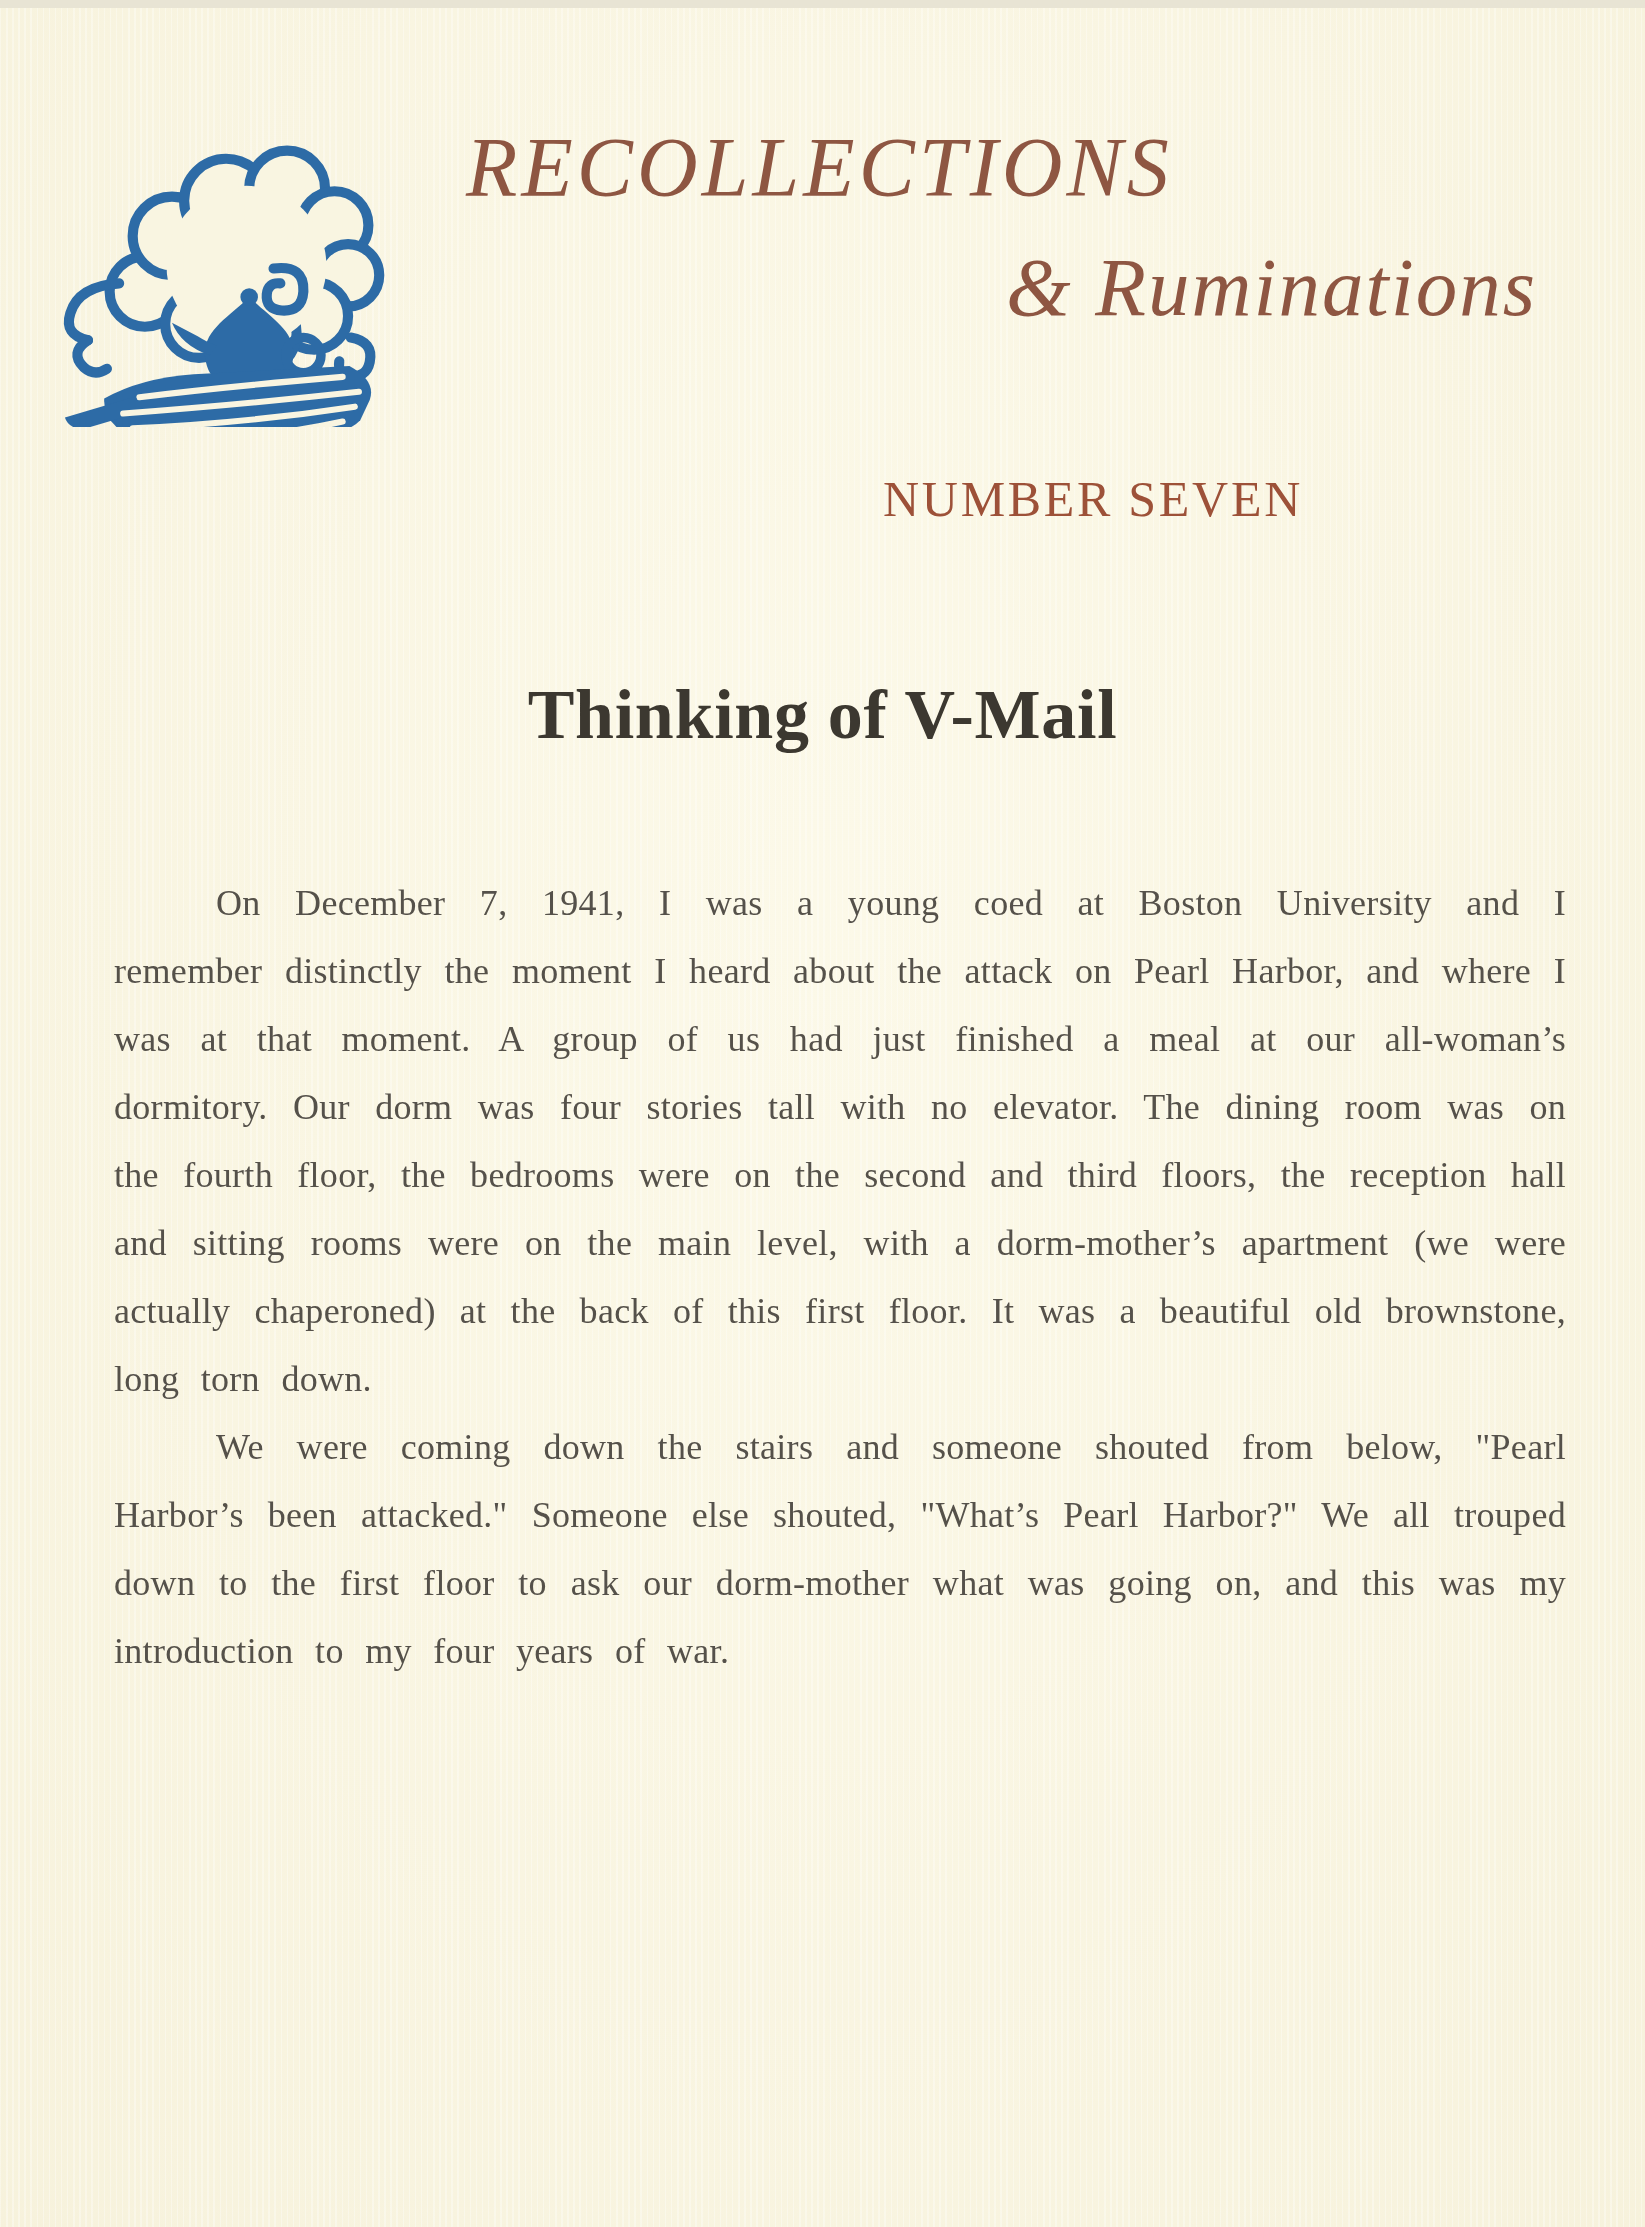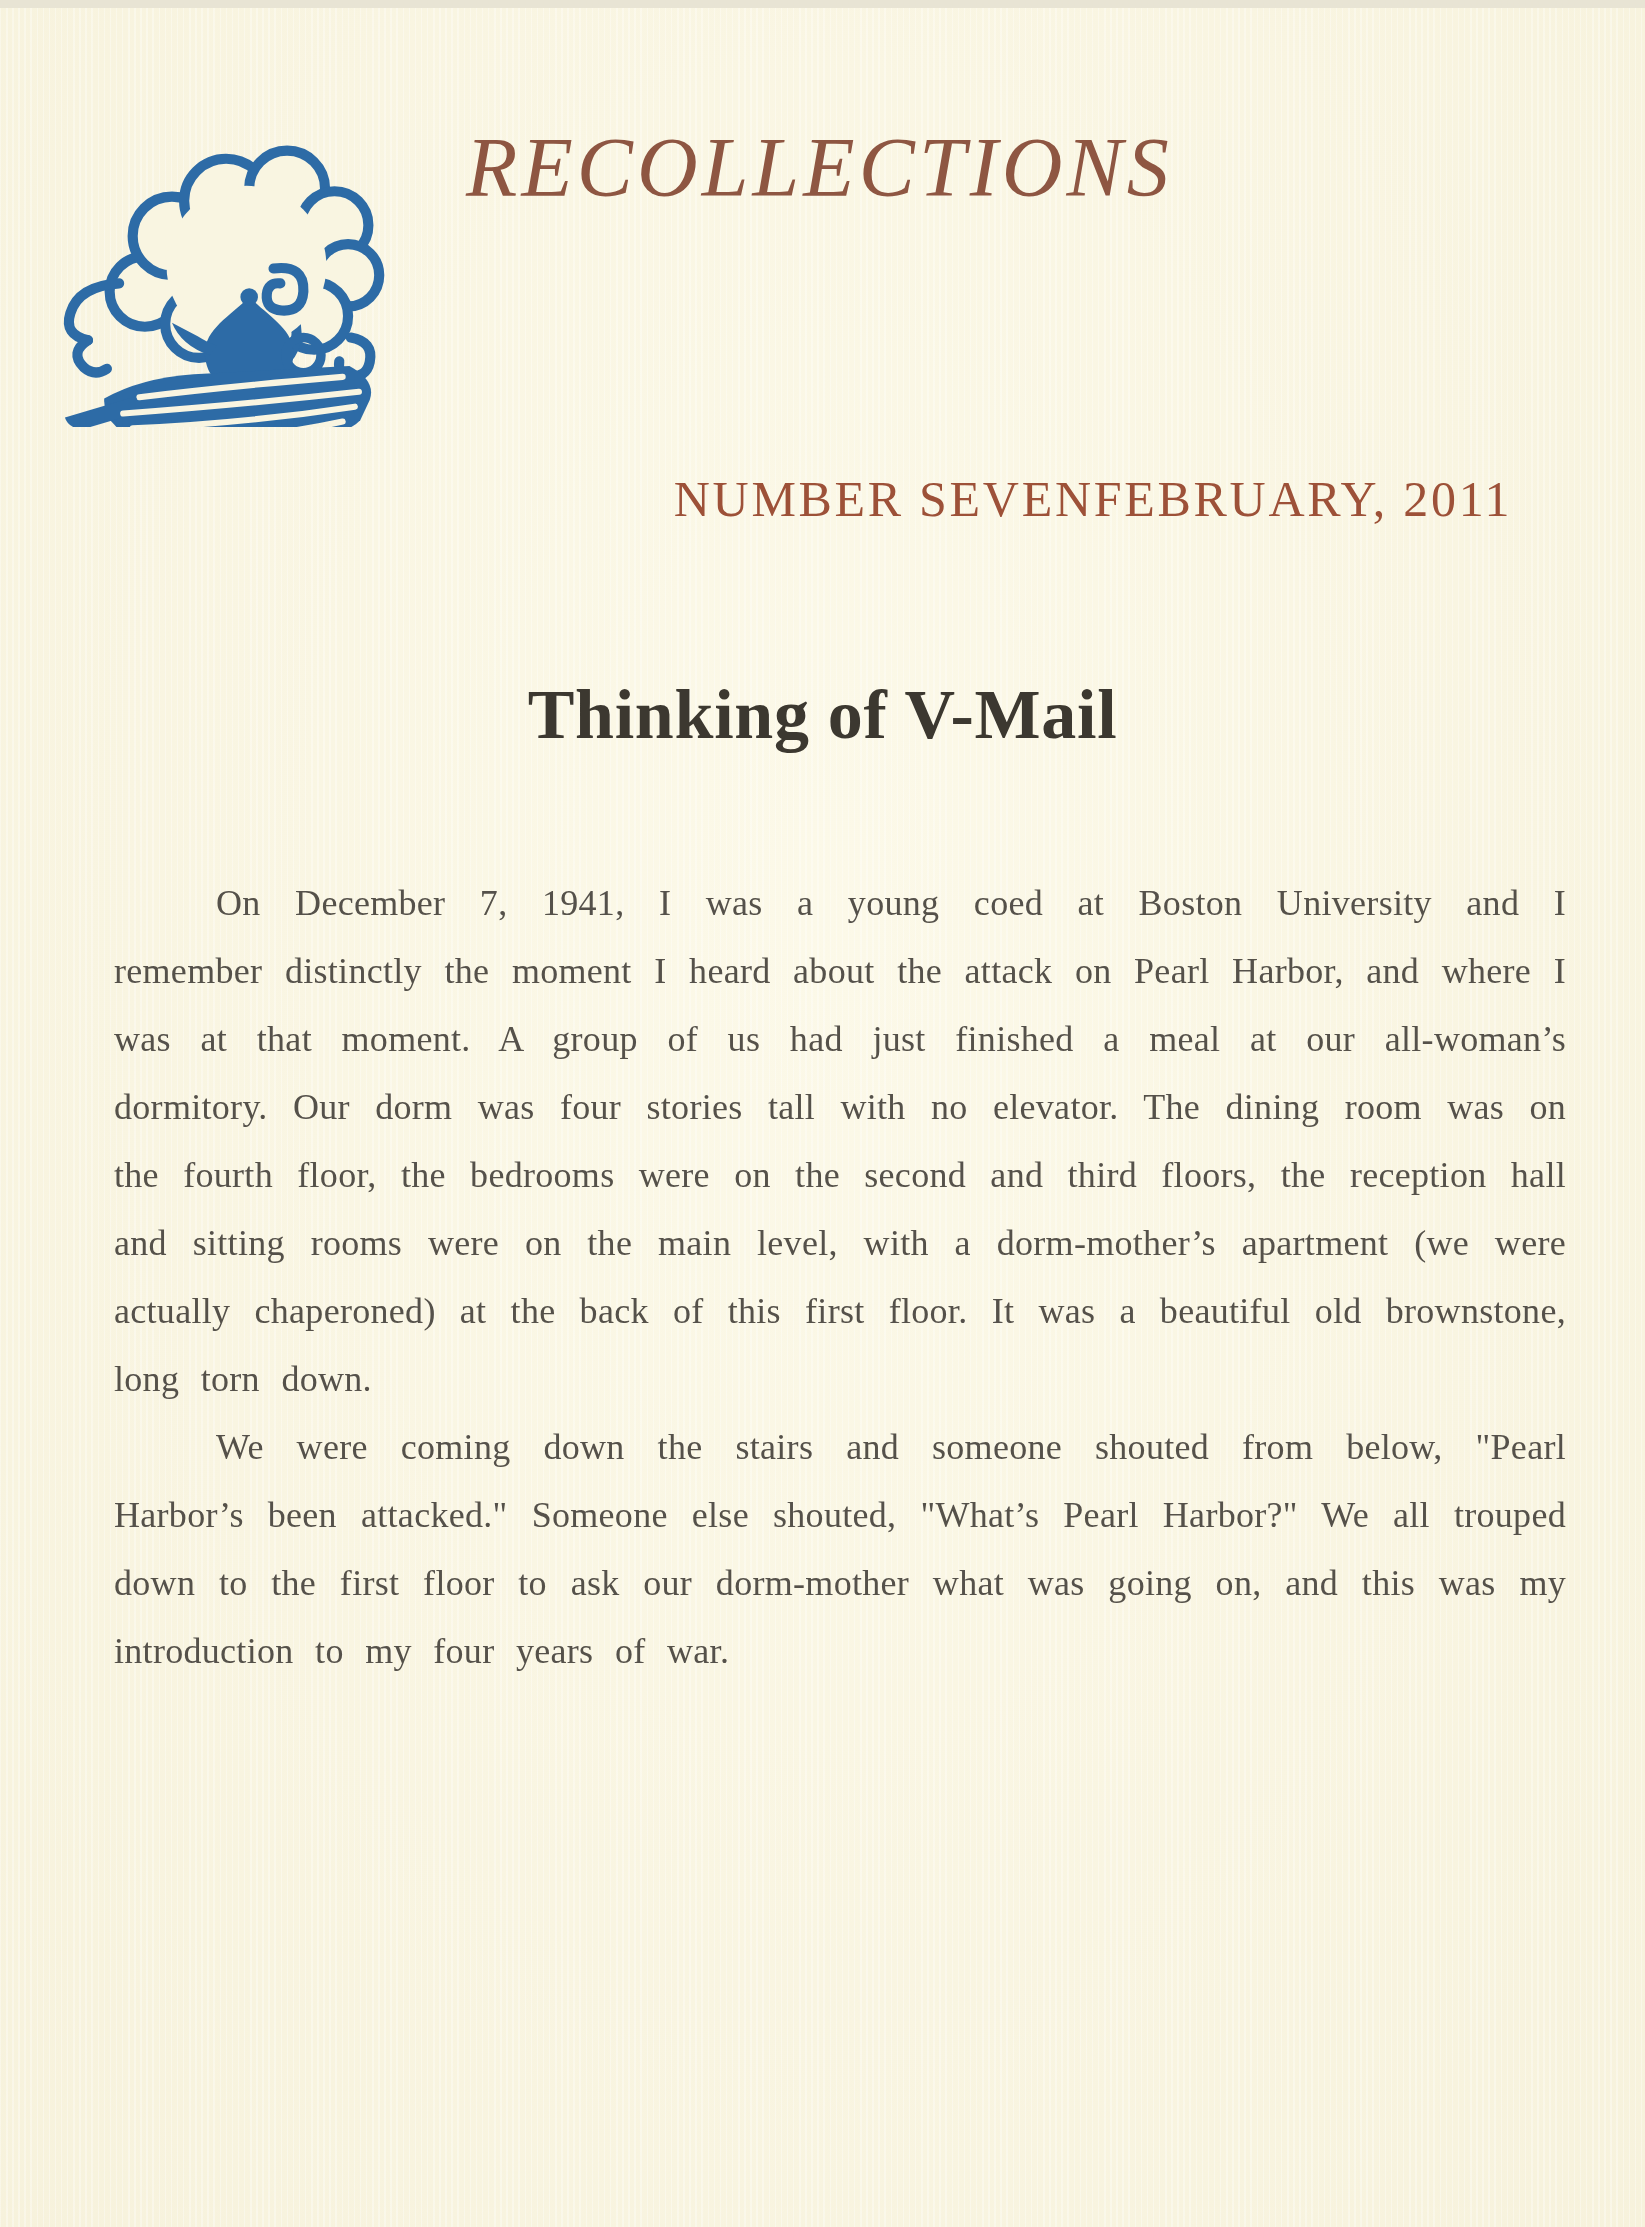--- a/index.html
+++ b/index.html
@@ -139,24 +139,24 @@
     </g>
     <g stroke="#f9f5e1" stroke-width="9" fill="none" stroke-linecap="round">
       <path d="M 120 486 Q 250 470 420 456"></path>
       <path d="M 96 510 Q 260 498 444 478"></path>
       <path d="M 110 532 Q 280 524 438 500"></path>
       <path d="M 150 552 Q 300 548 420 522"></path>
     </g>
   </svg>
 
   <div class="title-line1">RECOLLECTIONS</div>
+  <div class="title-line2">&amp; Ruminations</div>
 
   <div class="issue-row">
     <span>NUMBER SEVEN</span>
-    <span>FEBRUARY, 2011</span>
   </div>
 
   <div class="article-title">Thinking of V-Mail</div>
 
   <div class="body-copy">
     <p>On December 7, 1941, I was a young coed at Boston University and I remember distinctly the moment I heard about the attack on Pearl Harbor, and where I was at that moment. A group of us had just finished a meal at our all-woman’s dormitory. Our dorm was four stories tall with no elevator. The dining room was on the fourth floor, the bedrooms were on the second and third floors, the reception hall and sitting rooms were on the main level, with a dorm-mother’s apartment (we were actually chaperoned) at the back of this first floor. It was a beautiful old brownstone, long torn down.</p>
     <p>We were coming down the stairs and someone shouted from below, "Pearl Harbor’s been attacked." Someone else shouted, "What’s Pearl Harbor?" We all trouped down to the first floor to ask our dorm-mother what was going on, and this was my introduction to my four years of war.</p>
   </div>
 
 </div>

